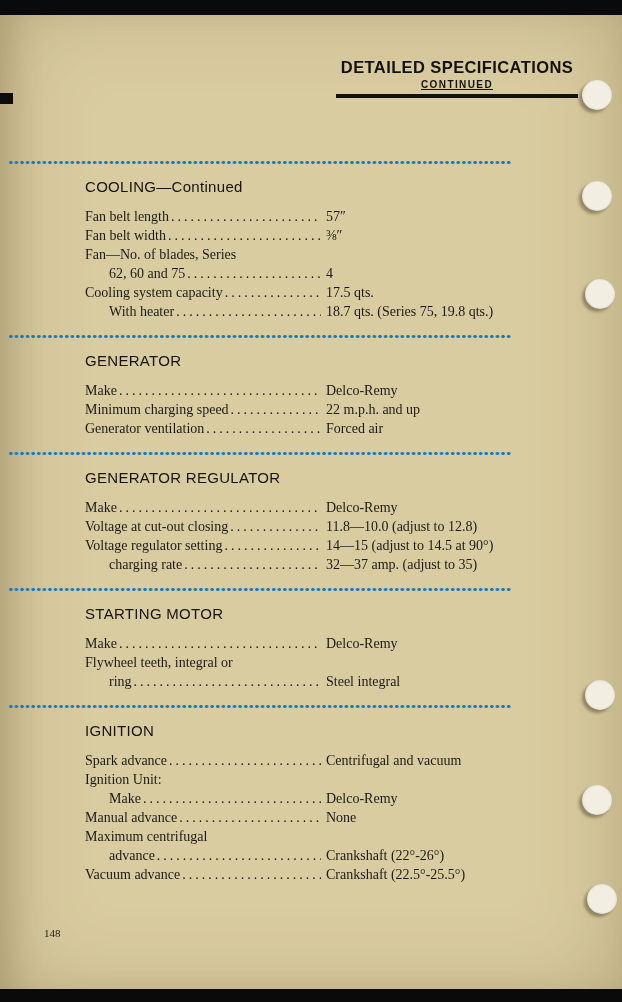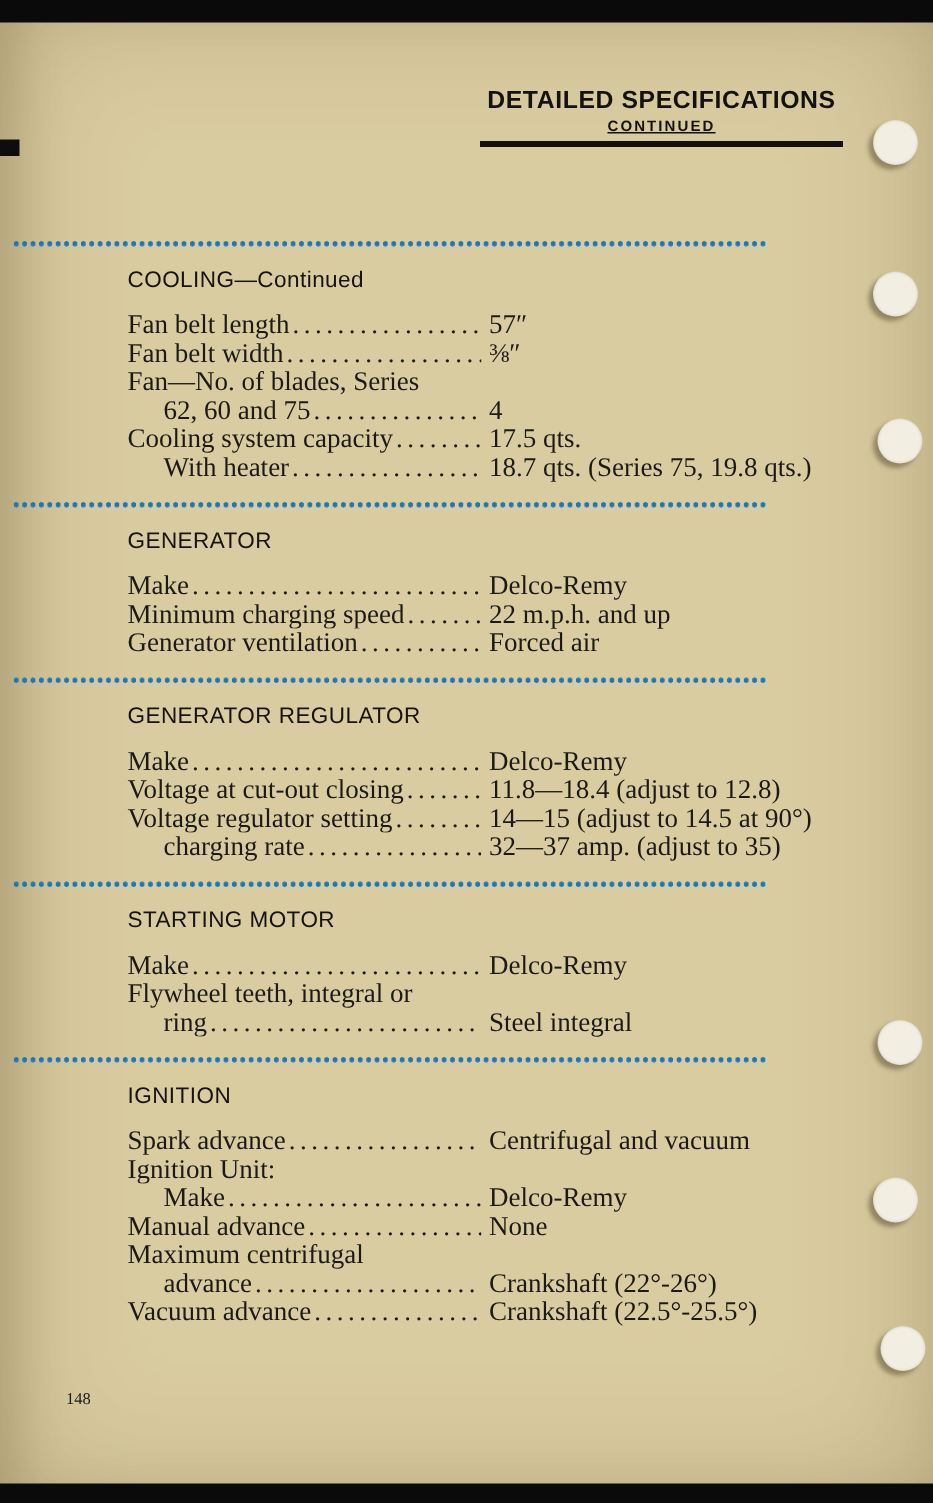--- a/index.html
+++ b/index.html
@@ -11,41 +11,41 @@
     background: var(--paper, #d9cca0);
     color: var(--ink, #1c1a17);
     font-family:"Liberation Serif", serif;
     overflow:hidden;
     box-shadow: inset 0 0 90px rgba(110,90,50,.30), inset 12px 0 30px rgba(100,80,45,.22);
   }
   .top-bar { position:absolute; top:0; left:0; width:100%; height:15px; background:#0a0a0a; }
   .bottom-bar { position:absolute; bottom:0; left:0; width:100%; height:13px; background:#0a0a0a; }
   .left-mark { position:absolute; top:93px; left:0; width:13px; height:11px; background:#0d0d0d; }
 
-  .header { position:absolute; top:58px; left:320px; width:242px; text-align:center;
+  .header { position:absolute; top:58px; left:336px; width:242px; text-align:center;
             font-family:"Liberation Sans", sans-serif; }
   .header-title { font-weight:bold; font-size:16.5px; letter-spacing:.4px; color:#141210; white-space:nowrap; }
   .header-sub { font-weight:bold; font-size:10px; letter-spacing:1.4px; margin-top:2px; color:#141210;text-decoration:underline; }
   .header-rule { height:4px; background:#121110; margin-top:4px; }
 
   .content { position:absolute; top:160px; left:8px; width:504px; }
 
   .dotted-rule {
     height:5px;
     background-image: radial-gradient(circle, var(--accent, #1a78bd) 1.6px, rgba(0,0,0,0) 1.8px);
     background-size: 5.6px 5px;
     background-position: 0 50%;
   }
   .spec-section { padding-bottom:13px; }
   .section-title {
     font-family:"Liberation Sans", sans-serif;
     font-weight:normal; font-size:15px; letter-spacing:.3px;
     padding-left:77px; margin:13px 0 12px; color:#161310;
   }
-  .spec-row { display:flex; padding-left:77px; font-size:18px; line-height:19px; }
+  .spec-row { display:flex; padding-left:77px; font-size:14px; line-height:19px; }
   .label-wrap { display:flex; width:236px; flex:none; overflow:hidden; }
   .spec-row.indent .label-wrap { padding-left:24px; }
   .row-label { white-space:nowrap; }
   .leader { flex:1; overflow:hidden; white-space:nowrap; letter-spacing:3px; padding-left:2px; }
   .row-value { white-space:nowrap; padding-left:5px; }
 
   .hole {
     position:absolute; width:30px; height:30px; border-radius:50%;
     background:#f2efe2;
     box-shadow: -3px 3px 3px rgba(70,60,35,.45), inset 0 0 2px rgba(0,0,0,.18);
@@ -145,21 +145,21 @@
             <span class="row-label">Make</span>
             <span class="leader">............................................................</span>
           </span>
           <span class="row-value">Delco-Remy</span>
         </div>
         <div class="spec-row">
           <span class="label-wrap">
             <span class="row-label">Voltage at cut-out closing</span>
             <span class="leader">............................................................</span>
           </span>
-          <span class="row-value">11.8—18.4 (adjust to 12.8)</span>
+          <span class="row-value">11.8—10.0 (adjust to 12.8)</span>
         </div>
         <div class="spec-row">
           <span class="label-wrap">
             <span class="row-label">Voltage regulator setting</span>
             <span class="leader">............................................................</span>
           </span>
           <span class="row-value">14—15 (adjust to 14.5 at 90°)</span>
         </div>
         <div class="spec-row indent">
           <span class="label-wrap">

